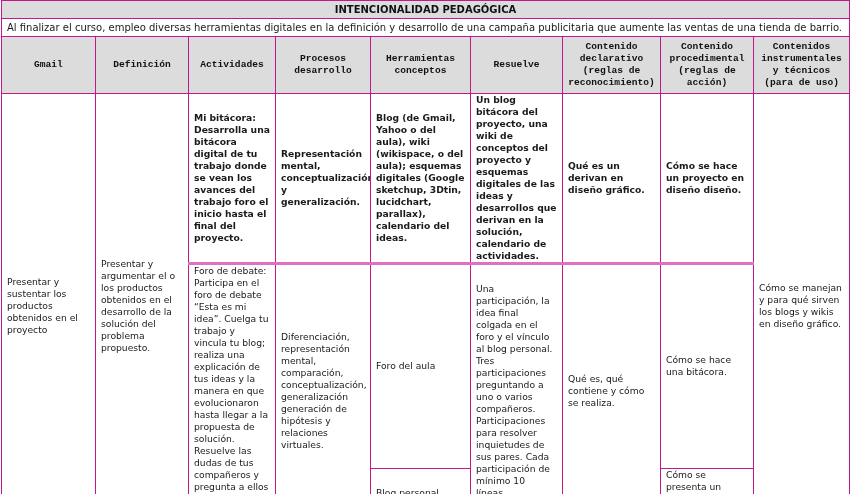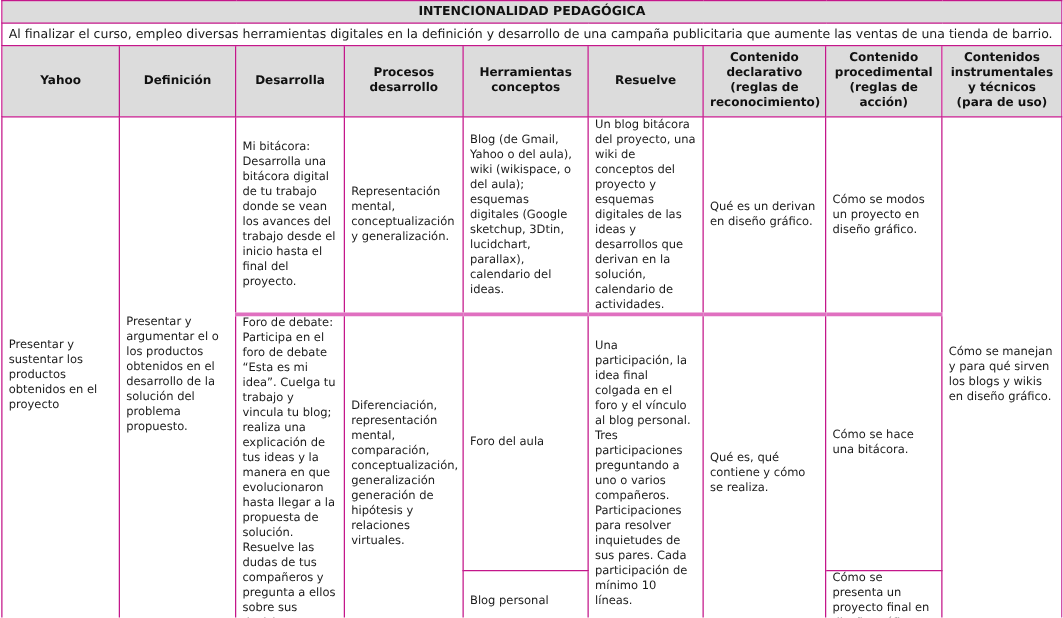--- a/index.html
+++ b/index.html
@@ -33,24 +33,25 @@
     white-space: nowrap;
   }
   .header-row th {
     background: #dcdcdc;
     height: 56px;
     font-weight: bold;
     font-size: 9.6px;
     line-height: 12px;
     text-align: center;
     color:#111;
+    font-family:Liberation Mono, monospace;
   }
   td.cell { text-align:left; }
   td.rowA { height: 143px; }
-  .strong-bottom { border-bottom: 3px solid #e070c0 !important; }
+  .strong-bottom { border-bottom: 3px solid #e070c0 !important; font-weight: bold; }
 </style>
 </head>
 <body>
 
 <table class="plan">
   <colgroup>
     <col style="width:94px">
     <col style="width:93px">
     <col style="width:87px">
     <col style="width:95px">
@@ -62,40 +63,40 @@
   </colgroup>
 
   <tbody>
       <tr class="title-row">
     <th colspan="9">INTENCIONALIDAD PEDAGÓGICA</th>
   </tr>
   <tr class="objective-row">
     <td colspan="9">Al finalizar el curso, empleo diversas herramientas digitales en la definición y desarrollo de una campaña publicitaria que aumente las ventas de una tienda de barrio.</td>
   </tr>
   <tr class="header-row">
-    <th>Yahoo</th>
+    <th>Gmail</th>
     <th>Definición</th>
-    <th>Desarrolla</th>
+    <th>Actividades</th>
     <th>Procesos desarrollo</th>
     <th>Herramientas conceptos</th>
     <th>Resuelve</th>
     <th>Contenido declarativo (reglas de reconocimiento)</th>
     <th>Contenido procedimental (reglas de acción)</th>
     <th>Contenidos instrumentales y técnicos (para de uso)</th>
   </tr>
 
   <tr>
     <td class="cell" rowspan="3">Presentar y sustentar los productos obtenidos en el proyecto</td>
     <td class="cell" rowspan="3">Presentar y argumentar el o los productos obtenidos en el desarrollo de la solución del problema propuesto.</td>
-    <td class="cell rowA strong-bottom">Mi bitácora: Desarrolla una bitácora digital de tu trabajo donde se vean los avances del trabajo desde el inicio hasta el final del proyecto.</td>
+    <td class="cell rowA strong-bottom">Mi bitácora: Desarrolla una bitácora digital de tu trabajo donde se vean los avances del trabajo foro el inicio hasta el final del proyecto.</td>
     <td class="cell strong-bottom">Representación mental, conceptualización y generalización.</td>
     <td class="cell strong-bottom">Blog (de Gmail, Yahoo o del aula), wiki (wikispace, o del aula); esquemas digitales (Google sketchup, 3Dtin, lucidchart, parallax), calendario del ideas.</td>
     <td class="cell strong-bottom">Un blog bitácora del proyecto, una wiki de conceptos del proyecto y esquemas digitales de las ideas y desarrollos que derivan en la solución, calendario de actividades.</td>
     <td class="cell strong-bottom">Qué es un derivan en diseño gráfico.</td>
-    <td class="cell strong-bottom">Cómo se modos un proyecto en diseño gráfico.</td>
+    <td class="cell strong-bottom">Cómo se hace un proyecto en diseño diseño.</td>
     <td class="cell" rowspan="3" style="vertical-align:middle">Cómo se manejan y para qué sirven los blogs y wikis en diseño gráfico.</td>
   </tr>
 
   <tr>
     <td class="cell" rowspan="2" style="height:246px">Foro de debate: Participa en el foro de debate “Esta es mi idea”. Cuelga tu trabajo y vincula tu blog; realiza una explicación de tus ideas y la manera en que evolucionaron hasta llegar a la propuesta de solución. Resuelve las dudas de tus compañeros y pregunta a ellos sobre sus decisiones.</td>
     <td class="cell" rowspan="2">Diferenciación, representación mental, comparación, conceptualización, generalización generación de hipótesis y relaciones virtuales.</td>
     <td class="cell" style="height:201px">Foro del aula</td>
     <td class="cell" rowspan="2">Una participación, la idea final colgada en el foro y el vínculo al blog personal. Tres participaciones preguntando a uno o varios compañeros. Participaciones para resolver inquietudes de sus pares. Cada participación de mínimo 10 líneas.</td>
     <td class="cell" rowspan="2">Qué es, qué contiene y cómo se realiza.</td>
     <td class="cell">Cómo se hace una bitácora.</td>

